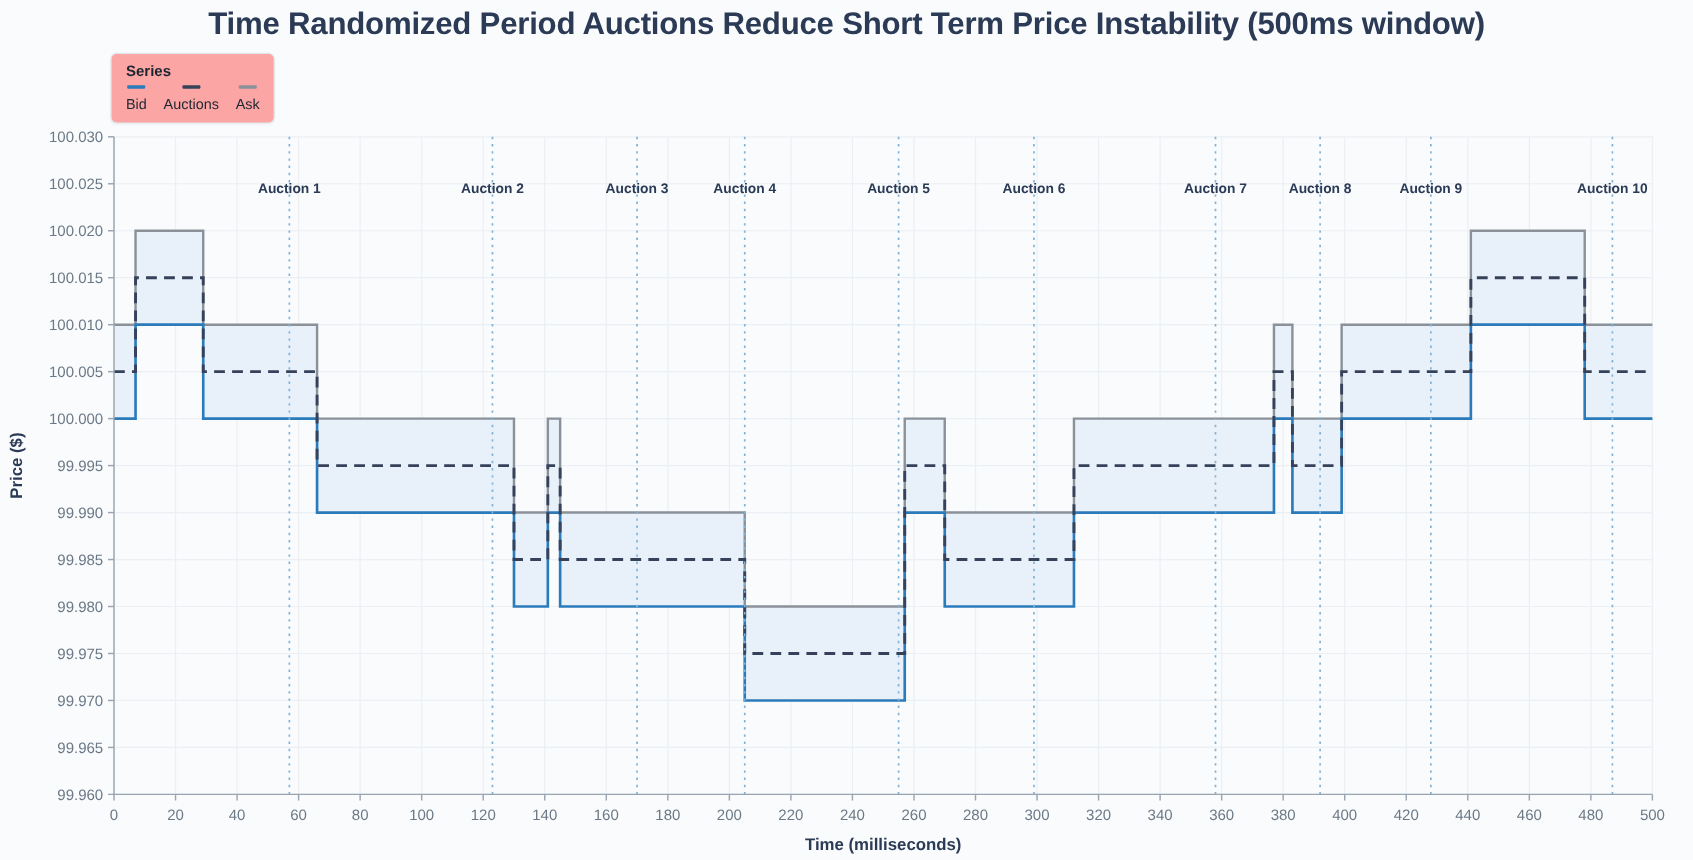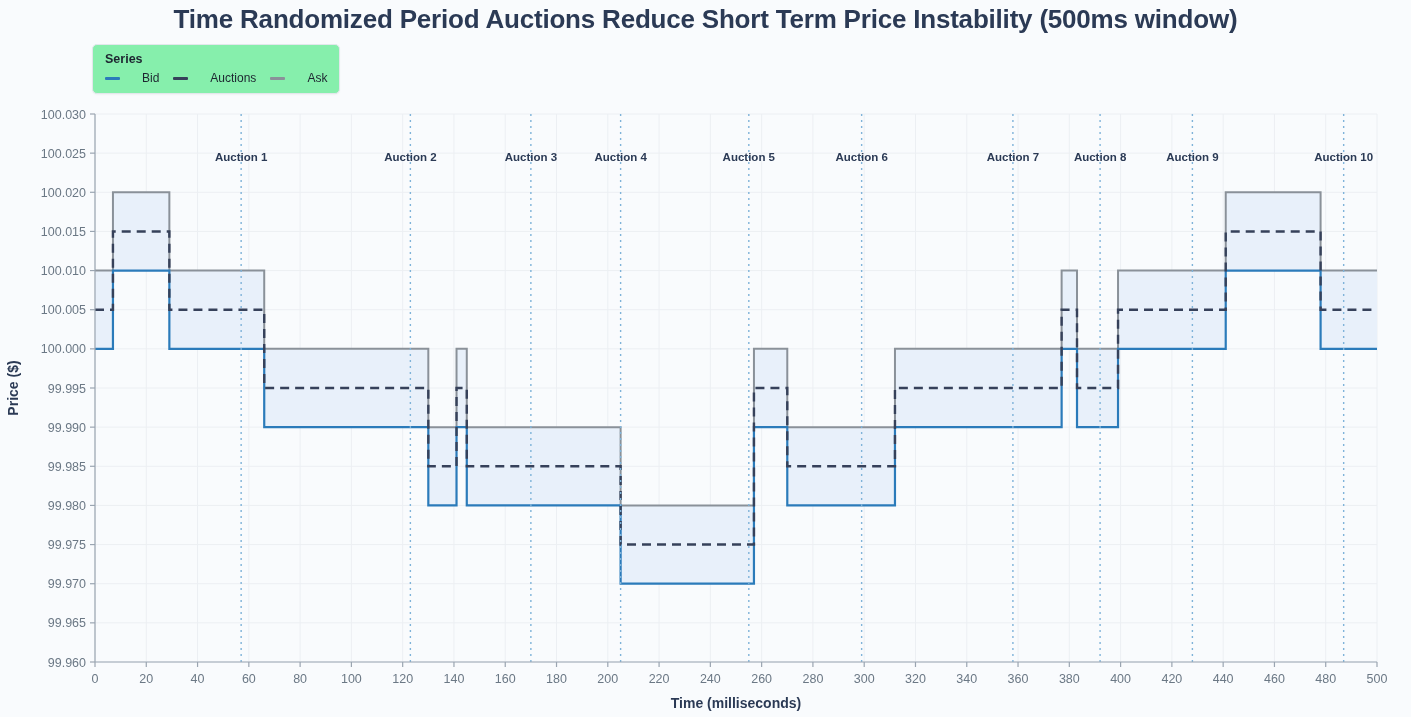--- a/index.html
+++ b/index.html
@@ -13,32 +13,32 @@
   #chart-title{
     position:absolute;left:0;top:4px;width:1411px;
     text-align:center;
     font-size:26px;font-weight:bold;
     color:#2b3a55;
     letter-spacing:-0.2px;
     white-space:nowrap;
   }
   #legend-box{
     position:absolute;left:92px;top:44px;
-    background:#86efac;
+    background:#fca5a5;
     border:1px solid #e3e7ec;
     border-radius:5px;
     padding:7px 12px 8px 12px;
     box-shadow:0 1px 2px rgba(0,0,0,0.04);
   }
   #legend-title{
     font-size:12.5px;font-weight:bold;color:#1d2530;
     margin-bottom:5px;
   }
   #legend-items{display:flex;flex-direction:row;align-items:center;gap:14px;}
-  .legend-item{display:flex;flex-direction:row;align-items:center;gap:22px;}
+  .legend-item{display:flex;flex-direction:column;align-items:center;gap:6px;}
   .legend-swatch{display:block;width:15px;height:3px;border-radius:1px;}
   .legend-label{font-size:12px;color:#1d2530;}
   #plot-svg{position:absolute;left:0;top:0;}
   .axis-title{font-size:14px;font-weight:bold;fill:#2b3a55;}
   .tick-label{font-size:12.5px;fill:#6b7885;}
   .auction-label{font-size:11.5px;font-weight:bold;fill:#2b3a55;}
 </style>
 </head>
 <body>
 

